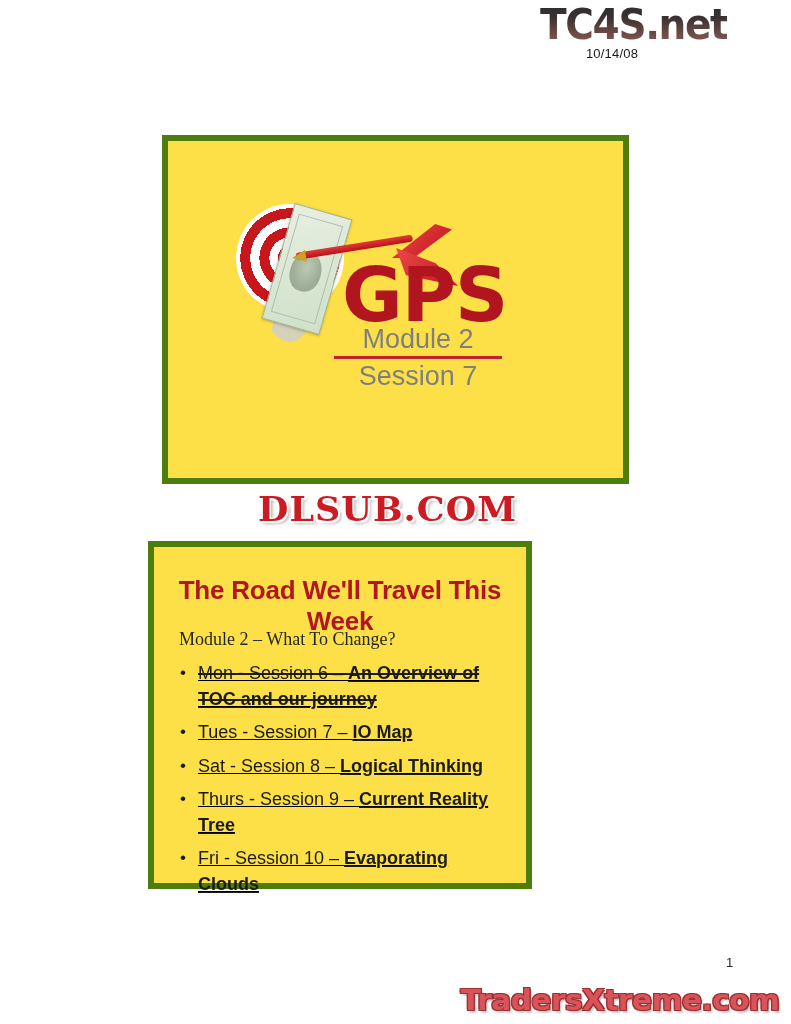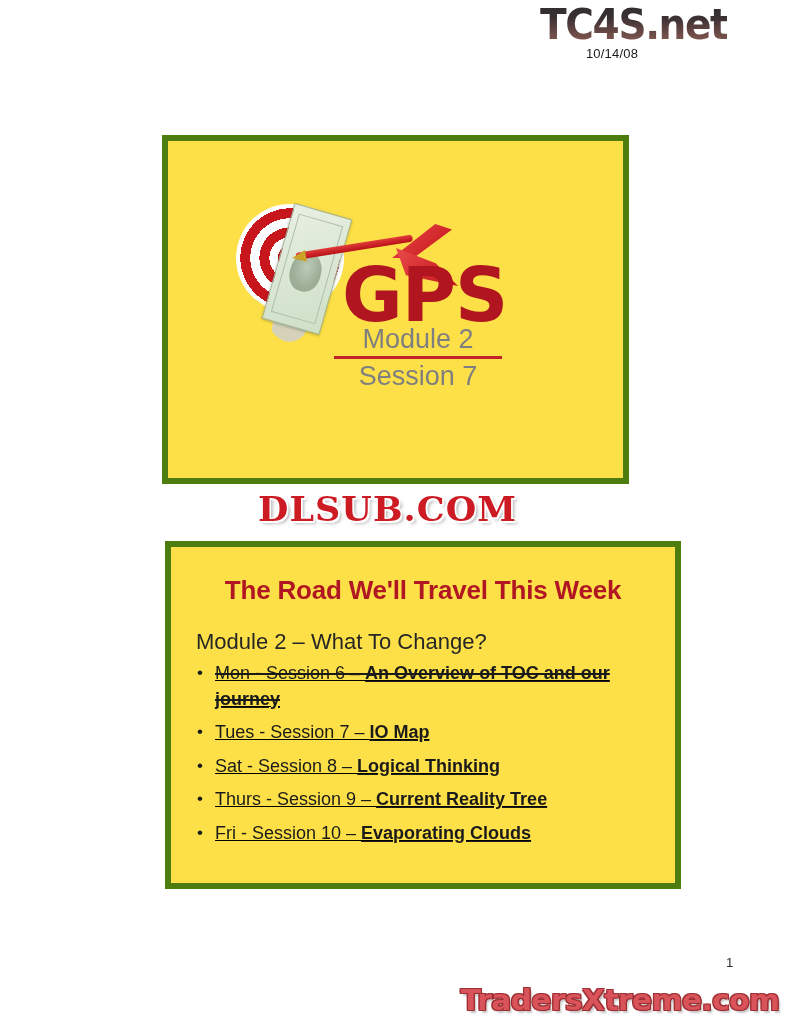--- a/index.html
+++ b/index.html
@@ -55,23 +55,23 @@
     border: 6px solid #4d7c0f;
     box-sizing: border-box;
   }
   #slide-title {
     left: 162px;
     top: 135px;
     width: 467px;
     height: 349px;
   }
   #slide-agenda {
-    left: 165px;
+    left: 148px;
     top: 541px;
-    width: 516px;
+    width: 384px;
     height: 348px;
   }
 
   
   #gps-logo-block {
     position: absolute;
     left: 62px;
     top: 55px;
     width: 330px;
     height: 250px;
@@ -236,22 +236,22 @@
     font-family: "Liberation Sans", sans-serif;
     font-size: 26px;
     font-weight: bold;
     color: #b01722;
     letter-spacing: -0.2px;
   }
   #agenda-subhead {
     position: absolute;
     left: 25px;
     top: 82px;
-    font-family: Liberation Sans, sans-serif;
-    font-size: 22px;
+    font-family: Liberation Serif, serif;
+    font-size: 18px;
     color: #262626;
   }
   #agenda-list {
     position: absolute;
     left: 22px;
     top: 114px;
     right: 14px;
     margin: 0;
     padding: 0;
     list-style: none;

